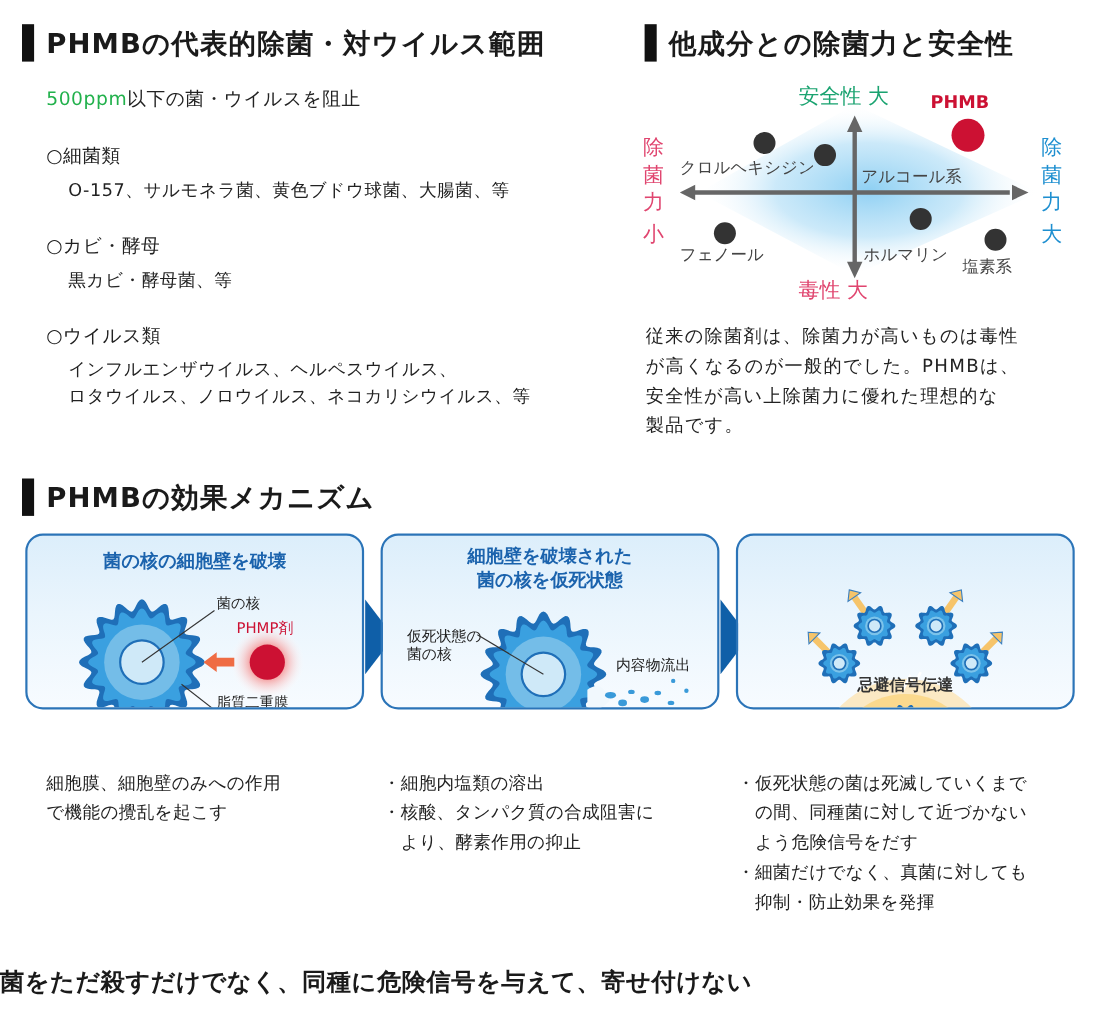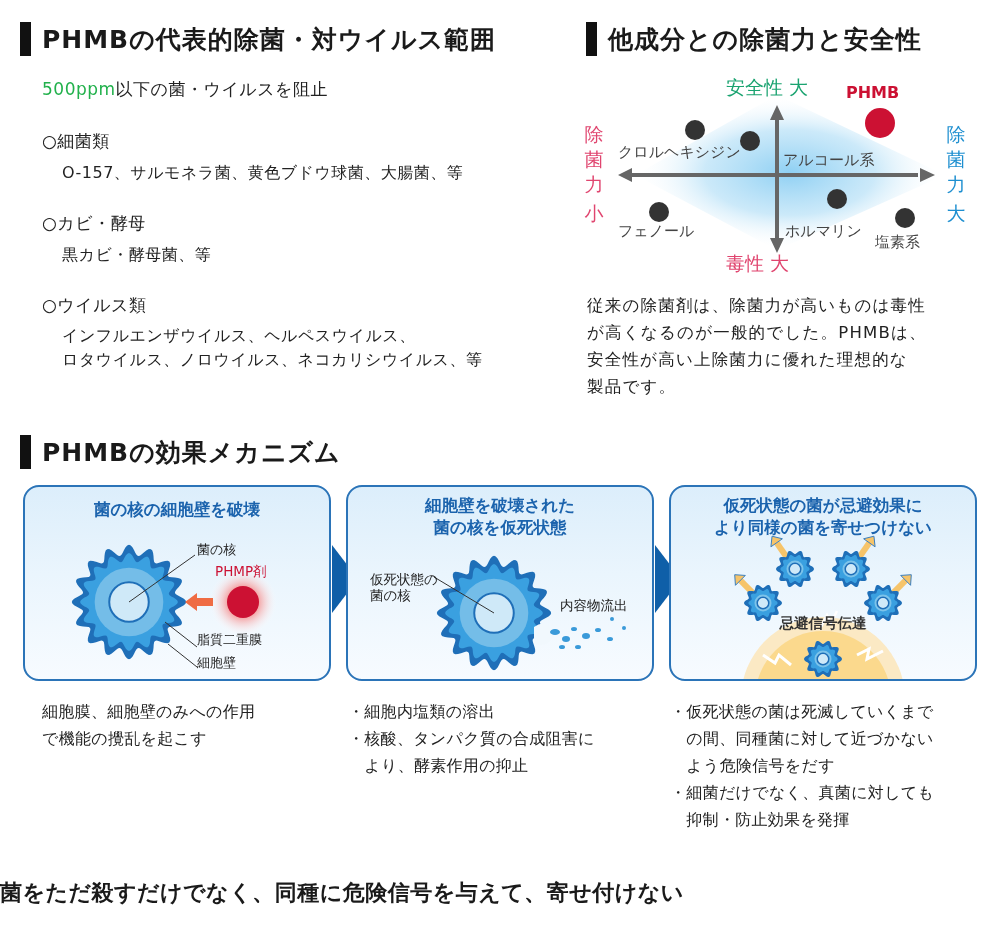--- a/index.html
+++ b/index.html
@@ -14,21 +14,21 @@
 
   
   #quad { position: absolute; left: 580px; top: 75px; width: 420px; height: 200px; }
   .qlabel { position: absolute; font-size: 19px; font-weight: 500; white-space: nowrap; }
   .vlabel { position: absolute; font-size: 19px; line-height: 25px; width: 22px; text-align: center; }
   .dot-label { position: absolute; font-size: 15px; color: #444; white-space: nowrap; }
 
   .para { position: absolute; left: 587px; top: 292px; width: 400px; font-size: 16.5px; line-height: 27px; color: #222; letter-spacing: 1.2px; }
 
   
-  .box { position: absolute; top: 485px; height: 196px; border: 2px solid #2b74b8; border-radius: 16px; background: linear-gradient(to bottom, #dceefb 0%, #eaf5fd 45%, #f7fbff 100%); overflow: hidden; }
+  .box { position: absolute; top: 485px; height: 160px; border: 2px solid #2b74b8; border-radius: 16px; background: linear-gradient(to bottom, #dceefb 0%, #eaf5fd 45%, #f7fbff 100%); overflow: hidden; }
   .box-title { position: absolute; left: 0; right: 0; top: 8px; text-align: center; font-size: 16.5px; font-weight: bold; color: #1b63ad; line-height: 22px; }
   .lbl { position: absolute; font-size: 13px; color: #222; white-space: nowrap; line-height: 16px; }
   .arrow-big { position: absolute; top: 545px; width: 0; height: 0; border-top: 34px solid transparent; border-bottom: 34px solid transparent; border-left: 26px solid #0f5fa8; }
 
   .desc { position: absolute; font-size: 16px; color: #222; line-height: 27px; letter-spacing: 0.3px; }
   .desc .ln { display: block; white-space: nowrap; }
 
   .footer { position: absolute; left: 0; right: 0; top: 878px; font-size: 22px; font-weight: bold; color: #1a1a1a; letter-spacing: 0.5px; }
 </style>
 </head>
@@ -180,24 +180,20 @@
     </g>
   </svg>
   <div class="lbl" style="left:22px; top:84px; font-size:13.5px;">仮死状態の</div>
   <div class="lbl" style="left:22px; top:100px; font-size:13.5px;">菌の核</div>
   <div class="lbl" style="left:212px; top:110px; font-size:13.5px;">内容物流出</div>
 </div>
 
 <div class="arrow-big" style="left:655px;"></div>
 
 <div class="box" style="left:669px; width:308px;">
-  <div class="box-title">
-    <div>仮死状態の菌が忌避効果に</div>
-    <div>より同様の菌を寄せつけない</div>
-  </div>
   <svg width="308" height="200" style="position:absolute;left:0;top:0;">
     <circle cx="152" cy="212" r="82" fill="#fbe9c4"></circle>
     <circle cx="152" cy="212" r="68" fill="#fbd98d"></circle>
     <polyline points="92,168 104,176 108,168 120,178" fill="none" stroke="#fff" stroke-width="3"></polyline>
     <polyline points="186,168 198,162 196,172 212,164" fill="none" stroke="#fff" stroke-width="3"></polyline>
     <polyline points="150,140 156,128 160,136 166,124" fill="none" stroke="#fff" stroke-width="2.5"></polyline>
     <g id="repel-arrows">
         <line x1="83.51471862576143" y1="107.51471862576143" x2="69.37258300203048" y2="93.37258300203048" stroke="#f6c46a" stroke-width="6"></line>
         <polygon points="63.7157287525381,87.7157287525381 74.32233047033631,88.42283553372465 64.42283553372465,98.32233047033631" fill="#f6c46a" stroke="#3a7fc0" stroke-width="1"></polygon>
         <line x1="117.11845186764006" y1="72.16921695377151" x2="105.6492049803735" y2="55.78457854339071" stroke="#f6c46a" stroke-width="6"></line>

